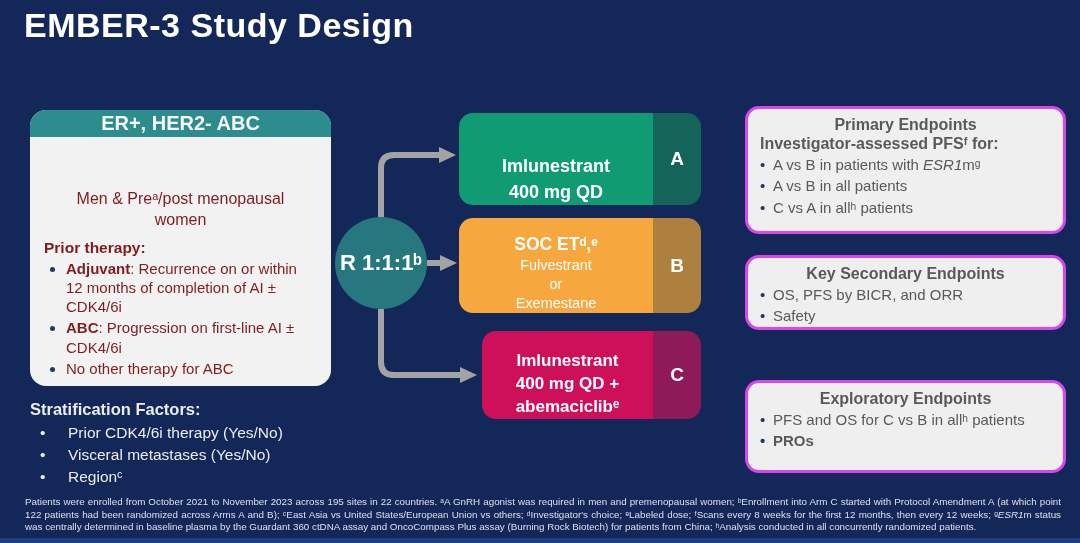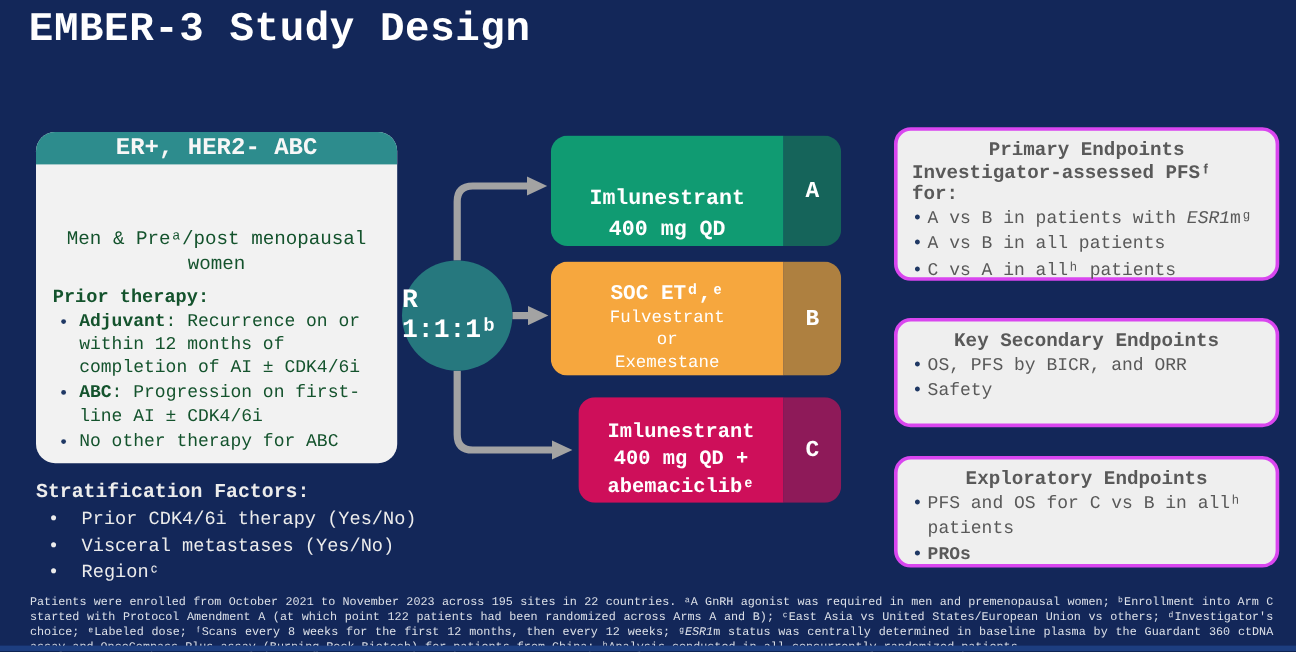--- a/index.html
+++ b/index.html
@@ -1,37 +1,37 @@
 <!DOCTYPE html>
 <html><head>
 <meta charset="utf-8">
 <style>
   html,body{margin:0;padding:0;background:#0b1e45;}
   .slide{
     position:relative;width:1080px;height:543px;overflow:hidden;
     background:#132759;
-    font-family:Liberation Mono, monospace;
+    font-family:Liberation Sans, sans-serif;
   }
   .title{
     position:absolute;left:24px;top:6px;
     font-size:34px;font-weight:bold;color:#ffffff;letter-spacing:.5px;
   }
 
   
   .elig-box{
     position:absolute;left:30px;top:110px;width:301px;height:276px;
     border-radius:16px;overflow:hidden;background:#f2f2f2;
     display:flex;flex-direction:column;gap:40px;
   }
   .elig-header{
     height:57px;background:#2d8c8d;color:#f7f7f7;
     display:flex;align-items:center;justify-content:center;
     font-size:20px;font-weight:bold;
   }
-  .elig-body{flex:1;padding:10px 14px 6px 14px;color:#14532d;}
+  .elig-body{flex:1;padding:10px 14px 6px 14px;color:#7f1d1d;}
   .population{
     width:250px;margin:2px auto 8px auto;text-align:center;
     font-size:16px;line-height:1.3;
   }
   .prior-label{font-size:15.5px;font-weight:bold;margin:4px 0 2px 0;}
   .elig-body ul{margin:2px 0 0 0;padding-left:22px;font-size:15px;line-height:1.28;}
   .elig-body li{margin-bottom:2px;}
   .elig-body li::marker{color:#1f3864;}
   .bold-lead{font-weight:bold;}
 
@@ -67,21 +67,21 @@
   .arm-c .arm-main{background:#ce0f5a;font-size:17px;font-weight:bold;line-height:1.35;}
   .arm-c .arm-tab{background:#8e1a59;}
 
   
   .panel{
     position:absolute;left:745px;width:321px;box-sizing:border-box;
     background:#efefef;border:3px solid #d946ef;border-radius:14px;
     padding:7px 12px 6px 12px;color:#595959;
   }
   .panel-primary{top:106px;height:128px;}
-  .panel-secondary{top:265px;height:91px;}
+  .panel-secondary{top:255px;height:75px;}
   .panel-exploratory{top:380px;height:93px;}
   .panel-title{text-align:center;font-size:16px;font-weight:bold;margin-bottom:1px;}
   .panel-subtitle{font-size:16px;font-weight:bold;}
   .panel ul{list-style:none;margin:1px 0 0 0;padding:0;font-size:15px;line-height:1.42;}
   .panel li{position:relative;padding-left:13px;}
   .panel li::before{content:"•";position:absolute;left:0;color:#1f3864;}
   .italic{font-style:italic;}
   .bold{font-weight:bold;}
 
   

